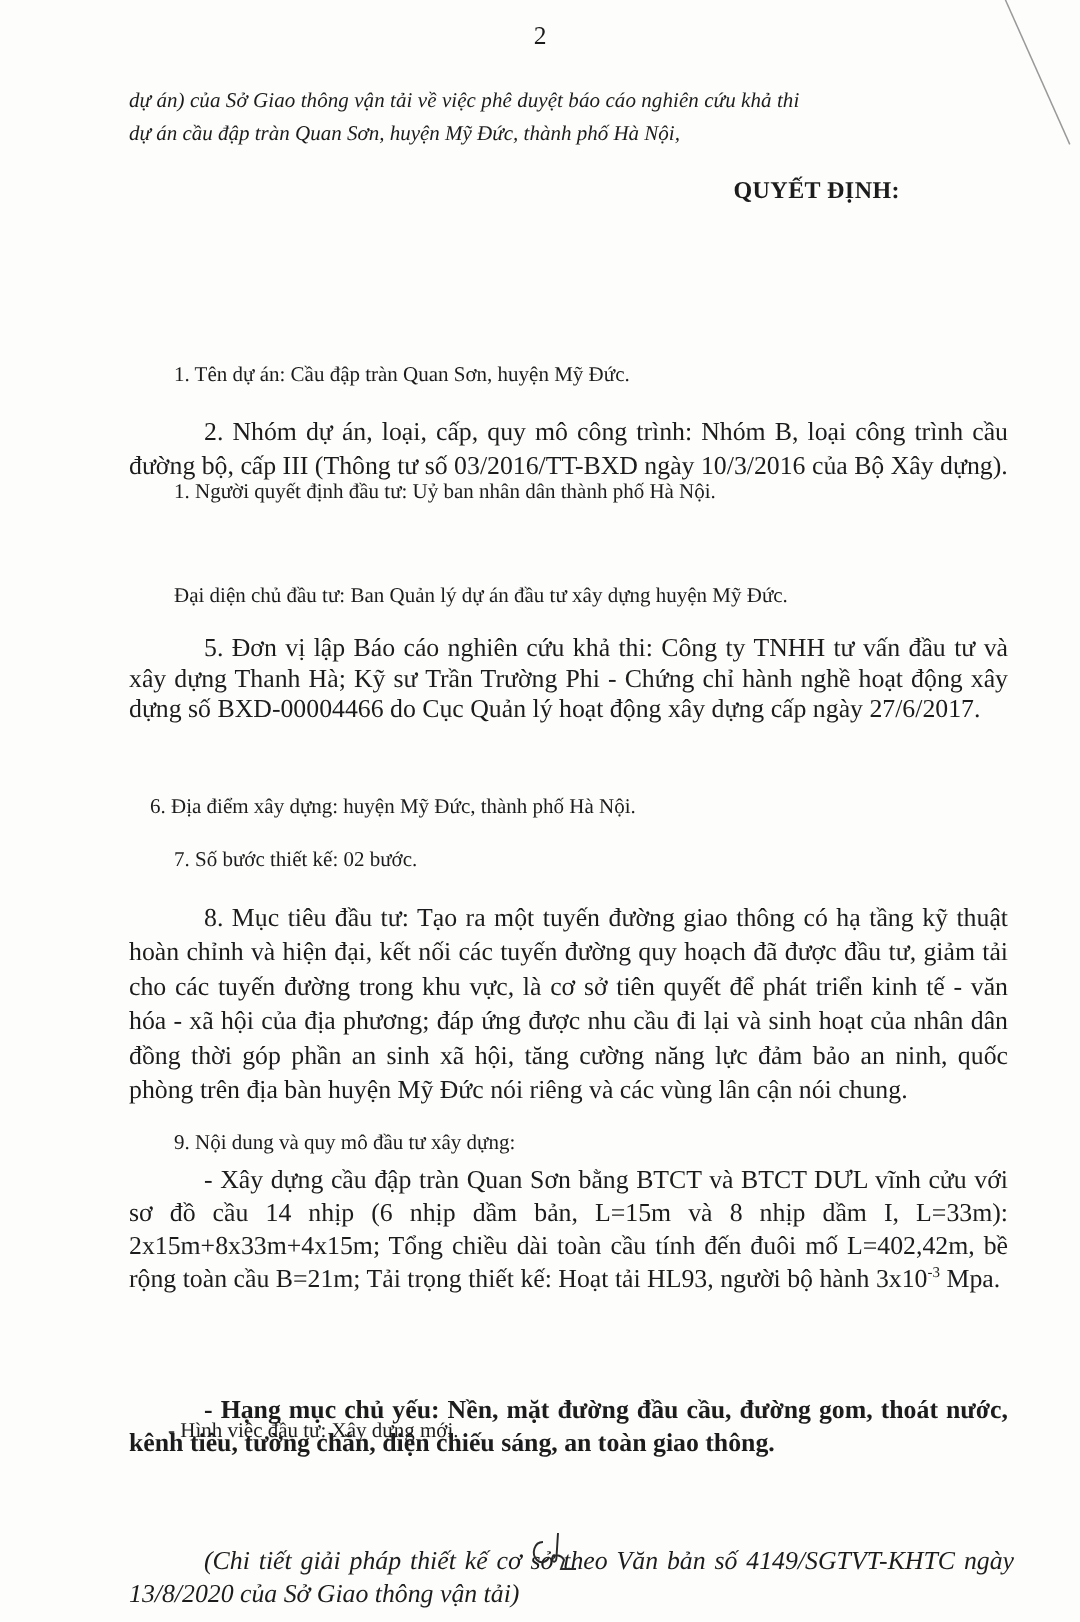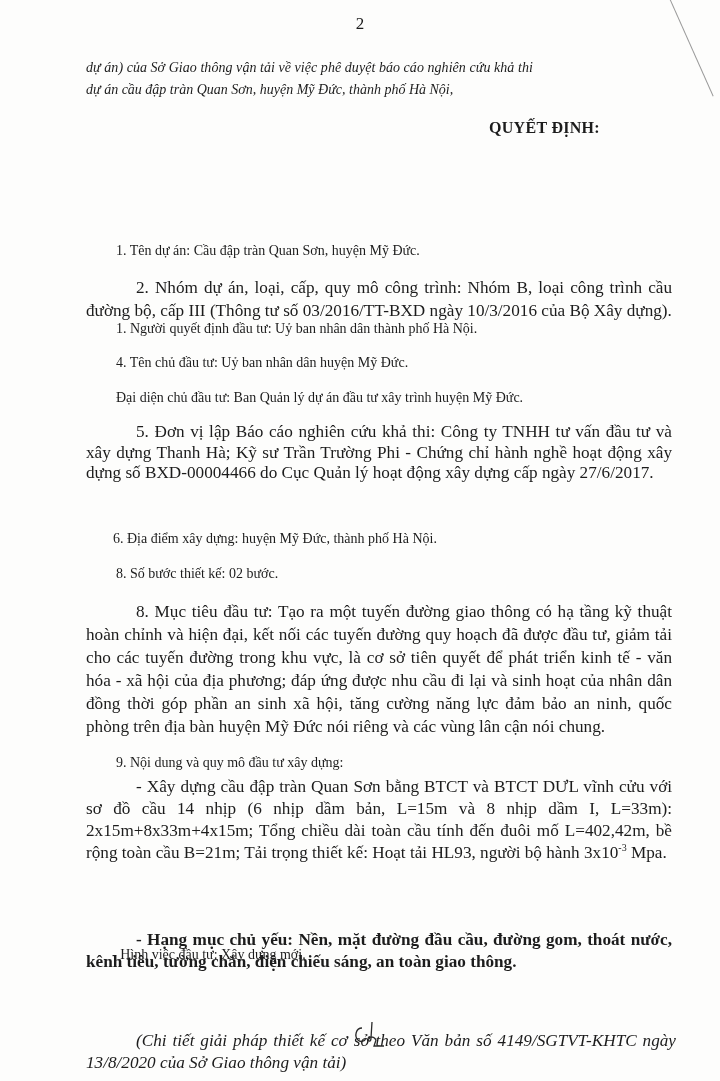--- a/index.html
+++ b/index.html
@@ -49,27 +49,26 @@
   <div class="line italic" style="top:79px; left:86px;">dự án cầu đập tràn Quan Sơn, huyện Mỹ Đức, thành phố Hà Nội,</div>
 
   <div class="title">QUYẾT ĐỊNH:</div>
 
 
   <div class="line" style="top:240px; left:116px;">1. Tên dự án: Cầu đập tràn Quan Sơn, huyện Mỹ Đức.</div>
 
   <div class="justify indent" style="top:258px;margin-top:19px;">2. Nhóm dự án, loại, cấp, quy mô công trình: Nhóm B, loại công trình cầu đường bộ, cấp III (Thông tư số 03/2016/TT-BXD ngày 10/3/2016 của Bộ Xây dựng).</div>
 
   <div class="line" style="top:318px; left:116px;">1. Người quyết định đầu tư: Uỷ ban nhân dân thành phố Hà Nội.</div>
-  <div class="line" style="top:352px; left:116px;">4. Tên chủ đầu tư: Uỷ ban nhân dân huyện Mỹ Đức.</div>
-  <div class="line" style="top:387px; left:116px;">Đại diện chủ đầu tư: Ban Quản lý dự án đầu tư xây trình huyện Mỹ Đức.</div>
+  <div class="line" style="top:387px; left:116px;">Đại diện chủ đầu tư: Ban Quản lý dự án đầu tư xây dựng huyện Mỹ Đức.</div>
 
   <div class="justify indent" style="top:422px; line-height:20.5px;">5. Đơn vị lập Báo cáo nghiên cứu khả thi: Công ty TNHH tư vấn đầu tư và xây dựng Thanh Hà; Kỹ sư Trần Trường Phi - Chứng chỉ hành nghề hoạt động xây dựng số BXD-00004466 do Cục Quản lý hoạt động xây dựng cấp ngày 27/6/2017.</div>
 
-  <div class="line" style="top:528px; left:113px;">6. Địa điểm xây dựng: huyện Mỹ Đức, thành phố Hà Nội.</div>
-  <div class="line" style="top:563px; left:116px;">8. Số bước thiết kế: 02 bước.</div>
+  <div class="line" style="top:528px; left:100px;">6. Địa điểm xây dựng: huyện Mỹ Đức, thành phố Hà Nội.</div>
+  <div class="line" style="top:563px; left:116px;">7. Số bước thiết kế: 02 bước.</div>
 
   <div class="justify indent" style="top:600px; line-height:23px;">8. Mục tiêu đầu tư: Tạo ra một tuyến đường giao thông có hạ tầng kỹ thuật hoàn chỉnh và hiện đại, kết nối các tuyến đường quy hoạch đã được đầu tư, giảm tải cho các tuyến đường trong khu vực, là cơ sở tiên quyết để phát triển kinh tế - văn hóa - xã hội của địa phương; đáp ứng được nhu cầu đi lại và sinh hoạt của nhân dân đồng thời góp phần an sinh xã hội, tăng cường năng lực đảm bảo an ninh, quốc phòng trên địa bàn huyện Mỹ Đức nói riêng và các vùng lân cận nói chung.</div>
 
   <div class="line" style="top:752px; left:116px;">9. Nội dung và quy mô đầu tư xây dựng:</div>
 
   <div class="justify indent" style="top:776px; line-height:22px;"><span>- Xây dựng cầu đập tràn Quan Sơn bằng BTCT và BTCT DƯL vĩnh cửu với sơ đồ cầu 14 nhịp (6 nhịp dầm bản, L=15m và 8 nhịp dầm I, L=33m): 2x15m+8x33m+4x15m; Tổng chiều dài toàn cầu tính đến đuôi mố L=402,42m, bề rộng toàn cầu B=21m; Tải trọng thiết kế: Hoạt tải HL93, người bộ hành 3x10</span><sup>-3</sup><span> Mpa.</span></div>
 
   <div class="justify indent" style="top:929px; line-height:22px;font-weight:bold;">- Hạng mục chủ yếu: Nền, mặt đường đầu cầu, đường gom, thoát nước, kênh tiêu, tường chắn, điện chiếu sáng, an toàn giao thông.</div>
 
   <div class="line" style="top:944px; left:112px;">- Hình việc đầu tư: Xây dựng mới.</div>

